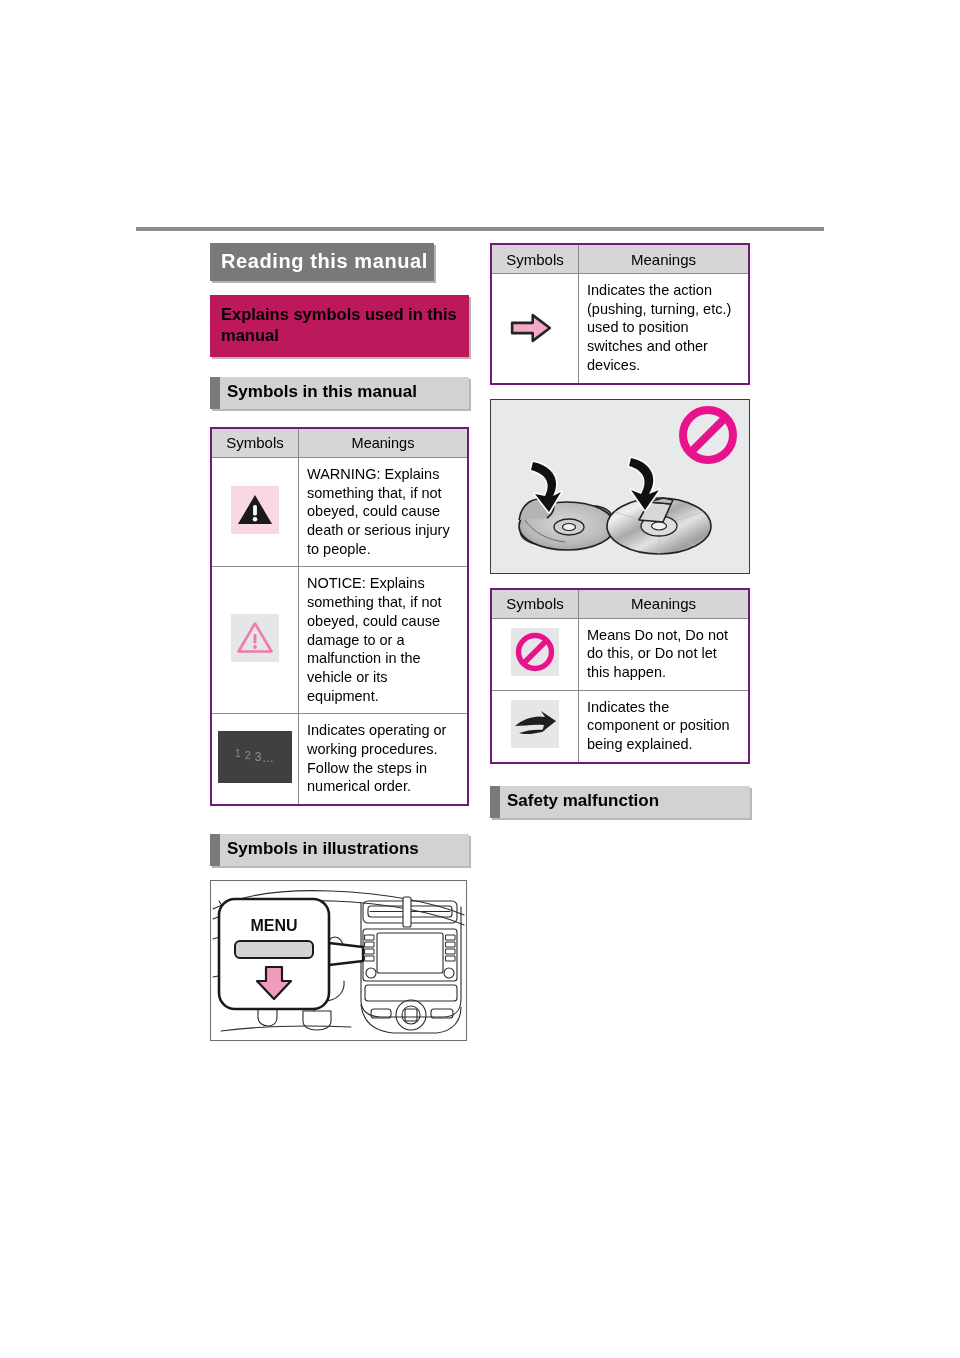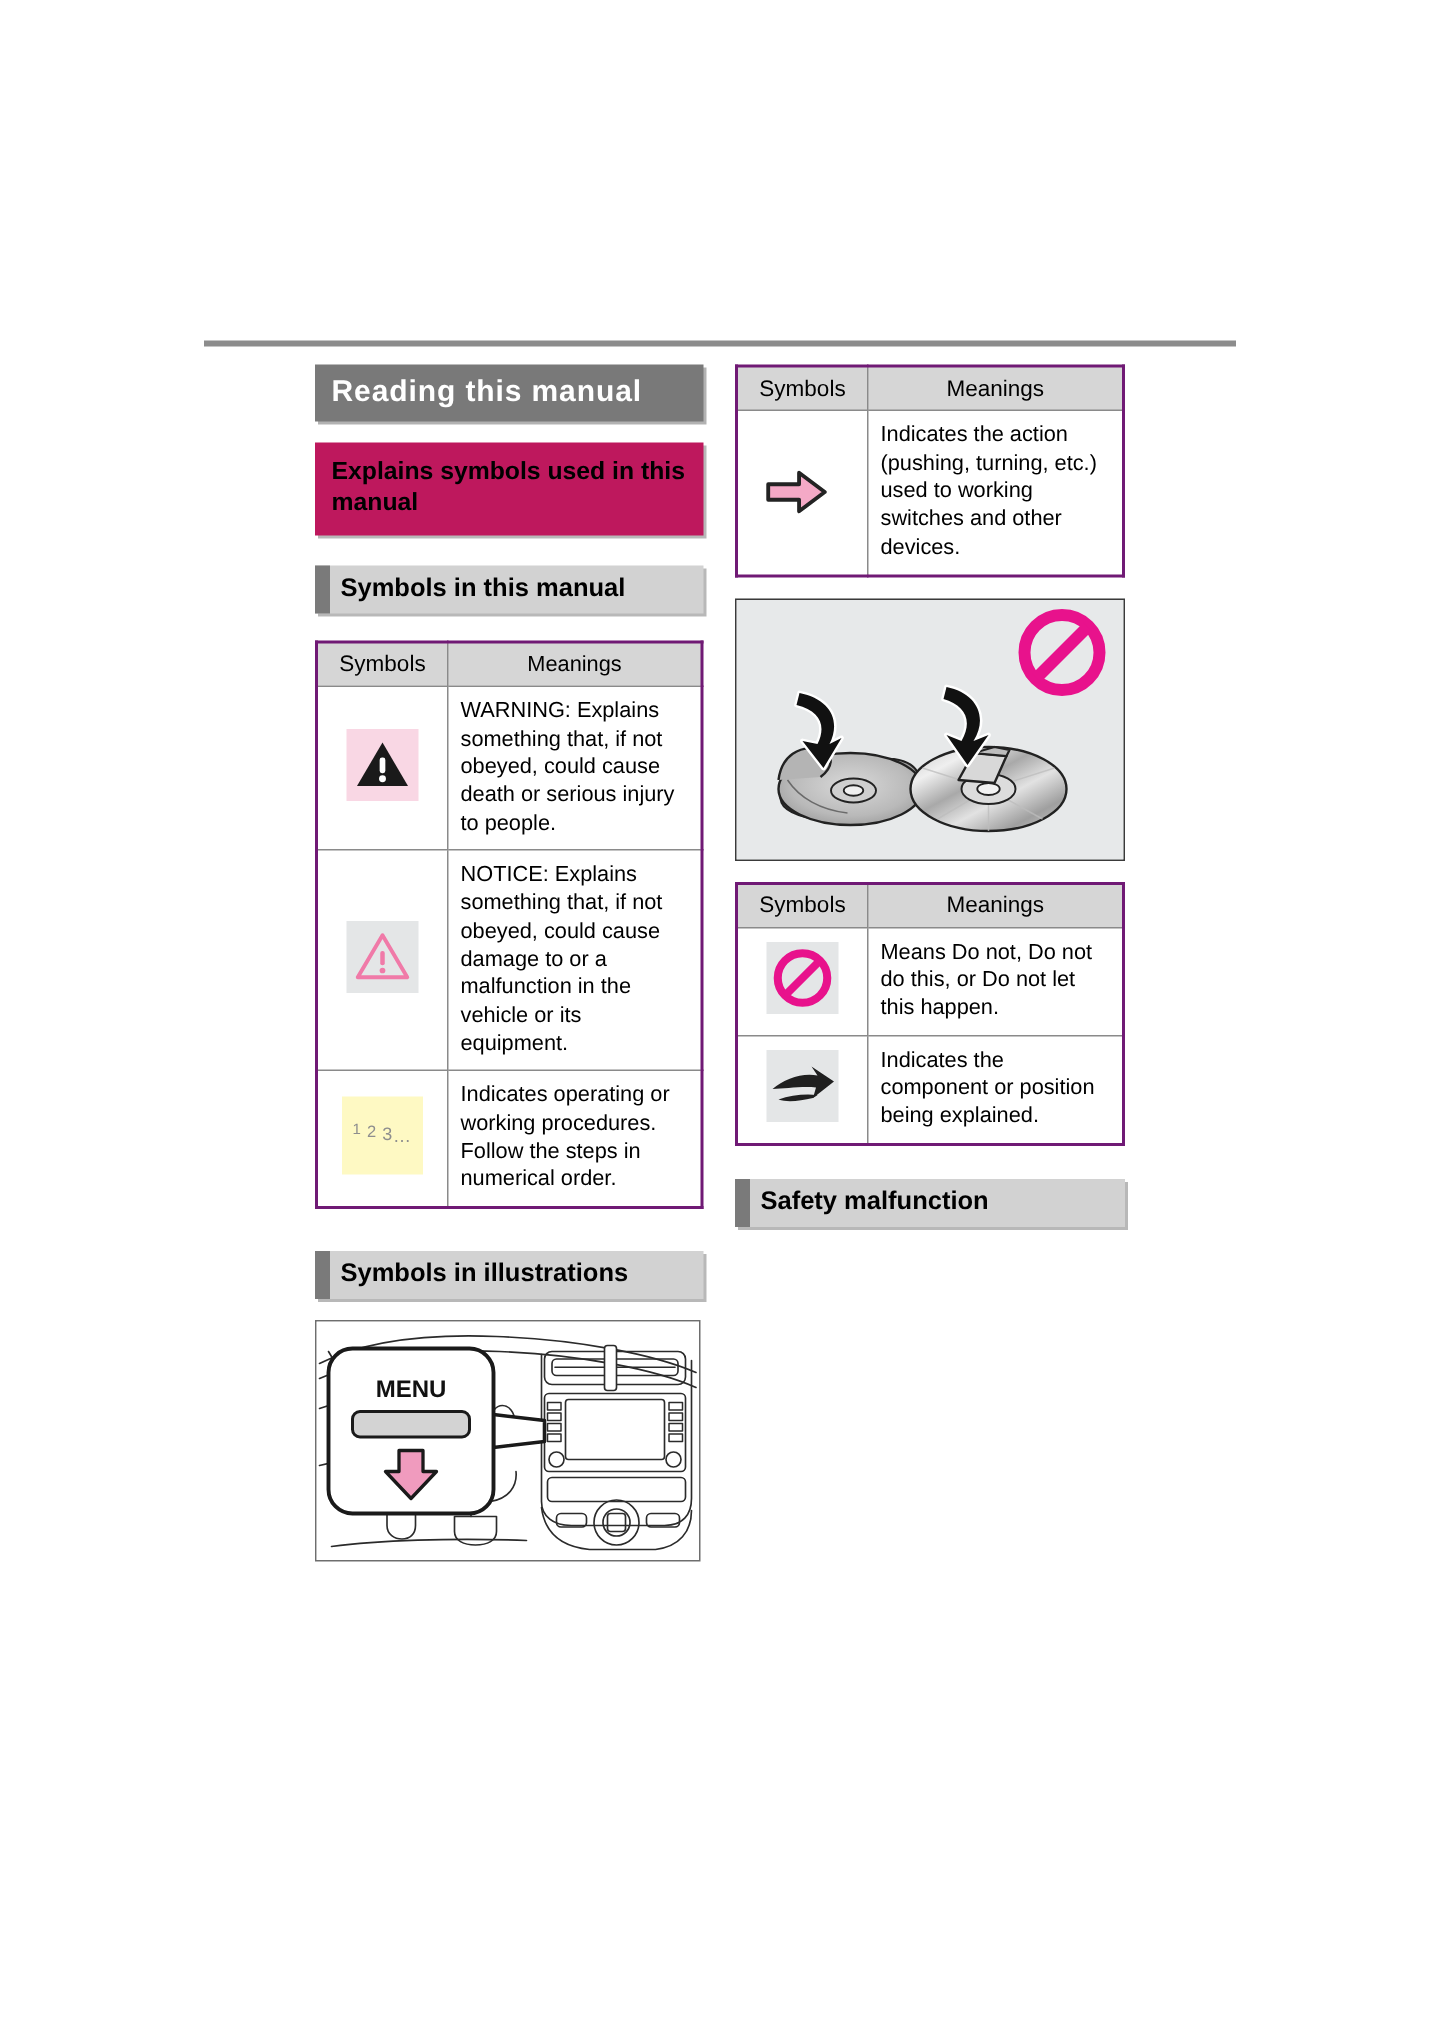--- a/index.html
+++ b/index.html
@@ -49,21 +49,21 @@
 
   
   .chapter-bar {
     background: #797979;
     color: #ffffff;
     font-size: 20px;
     font-weight: bold;
     letter-spacing: 0.6px;
     padding: 7px 0 8px 11px;
     box-sizing: border-box;
-    width: 259px;
+    width: 224px;
     height: 38px;
     box-shadow: 2px 2px 0 rgba(0,0,0,0.30);
   }
 
   
   .subject-box {
     margin-top: 14px;
     background: #be185d;
     color: #000000;
     font-size: 16.5px;
@@ -141,21 +141,22 @@
     display: inline-block;
     width: 48px; height: 48px;
     position: relative;
   }
   .tile.pinkbg { background: #f9d7e4; }
   .tile.greybg { background: #e4e6e7; }
   .tile svg { display:block; width:48px; height:48px; }
 
   .tile.num {
     width: 54px; height: 52px;
-    background: #fef9c3;
+    background: #404040;
+    padding-left: 20px;
   }
   .tile.num .nums {
     position: absolute;
     left: 0; right: 0;
     top: 17px;
     text-align: center;
     color: #8e8e8e;
     font-size: 11px;
     letter-spacing: 0.5px;
   }
@@ -351,21 +352,21 @@
       </thead>
       <tbody>
         <tr>
           <td class="c-sym">
             <span class="tile wide">
               <svg viewBox="0 0 56 44" width="56" height="44" xmlns="http://www.w3.org/2000/svg">
                 <path d="M6 16 L30 16 L30 7 L50 22 L30 37 L30 28 L6 28 Z" fill="#f4a9c6" stroke="#232323" stroke-width="3" stroke-linejoin="round"></path>
               </svg>
             </span>
           </td>
-          <td class="c-mean">Indicates the action (pushing, turning, etc.) used to working switches and other devices.</td>
+          <td class="c-mean">Indicates the action (pushing, turning, etc.) used to position switches and other devices.</td>
         </tr>
       </tbody>
     </table>
 
     <div class="illus-right">
       <svg width="258" height="173" viewBox="0 0 258 173" xmlns="http://www.w3.org/2000/svg">
         <defs>
           <radialGradient id="discA" cx="50%" cy="45%" r="60%">
             <stop offset="0%" stop-color="#d9d9d9"></stop>
             <stop offset="70%" stop-color="#b9b9b9"></stop>

